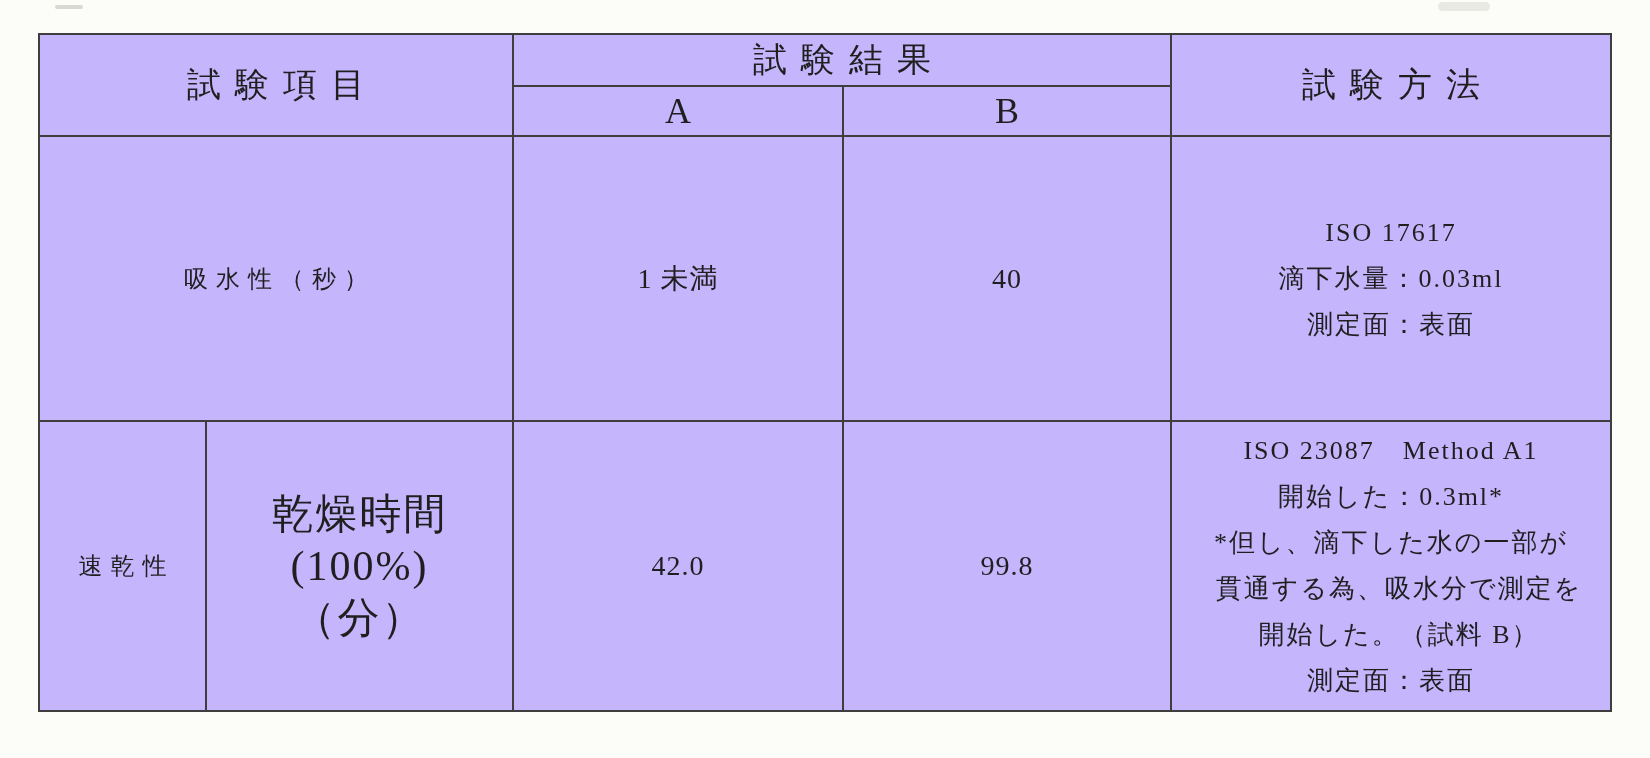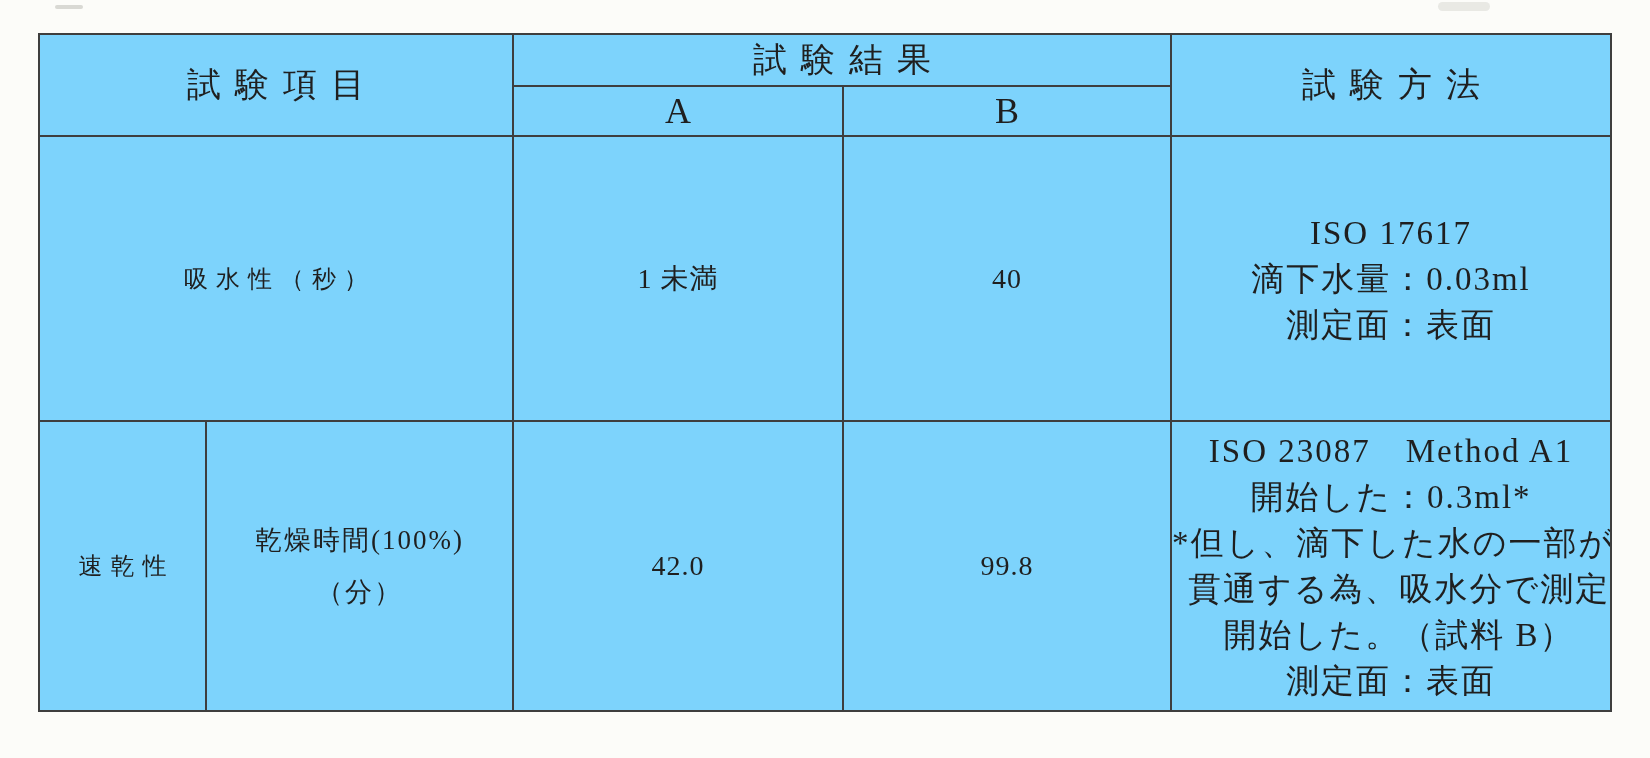--- a/index.html
+++ b/index.html
@@ -16,21 +16,21 @@
     color: #1f1f1f;
     overflow: hidden;
   }
   table.report {
     position: absolute;
     left: 38px;
     top: 33px;
     width: 1572px;
     border-collapse: collapse;
     table-layout: fixed;
-    background: #7dd3fc;
+    background: #c4b5fd;
   }
   table.report td {
     border: 2px solid #3e3e3e;
     text-align: center;
     vertical-align: middle;
     padding: 0;
     overflow: hidden;
   }
   .hdr {
     font-size: 34px;
@@ -39,31 +39,31 @@
   }
   .ab {
     font-size: 36px;
   }
   .item {
     font-size: 24px;
     letter-spacing: 8px;
     text-indent: 8px;
   }
   .item2 {
-    font-size: 27px;
+    font-size: 42px;
     line-height: 52px;
     letter-spacing: 2px;
   }
   .val {
     font-size: 28px;
     letter-spacing: 1px;
   }
   .method {
     text-align: left;
-    font-size: 33px;
+    font-size: 26px;
     line-height: 46px;
     letter-spacing: 2px;
     padding-left: 22px;
     padding-right: 8px;
   }
   .method .line {
     white-space: nowrap;
   }
   .method .indent {
     padding-left: 16px;

